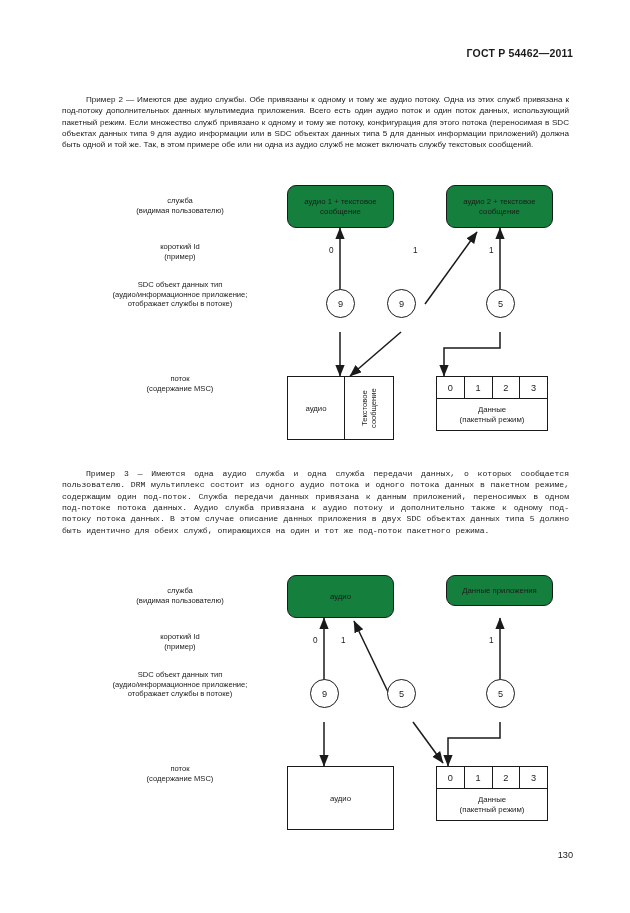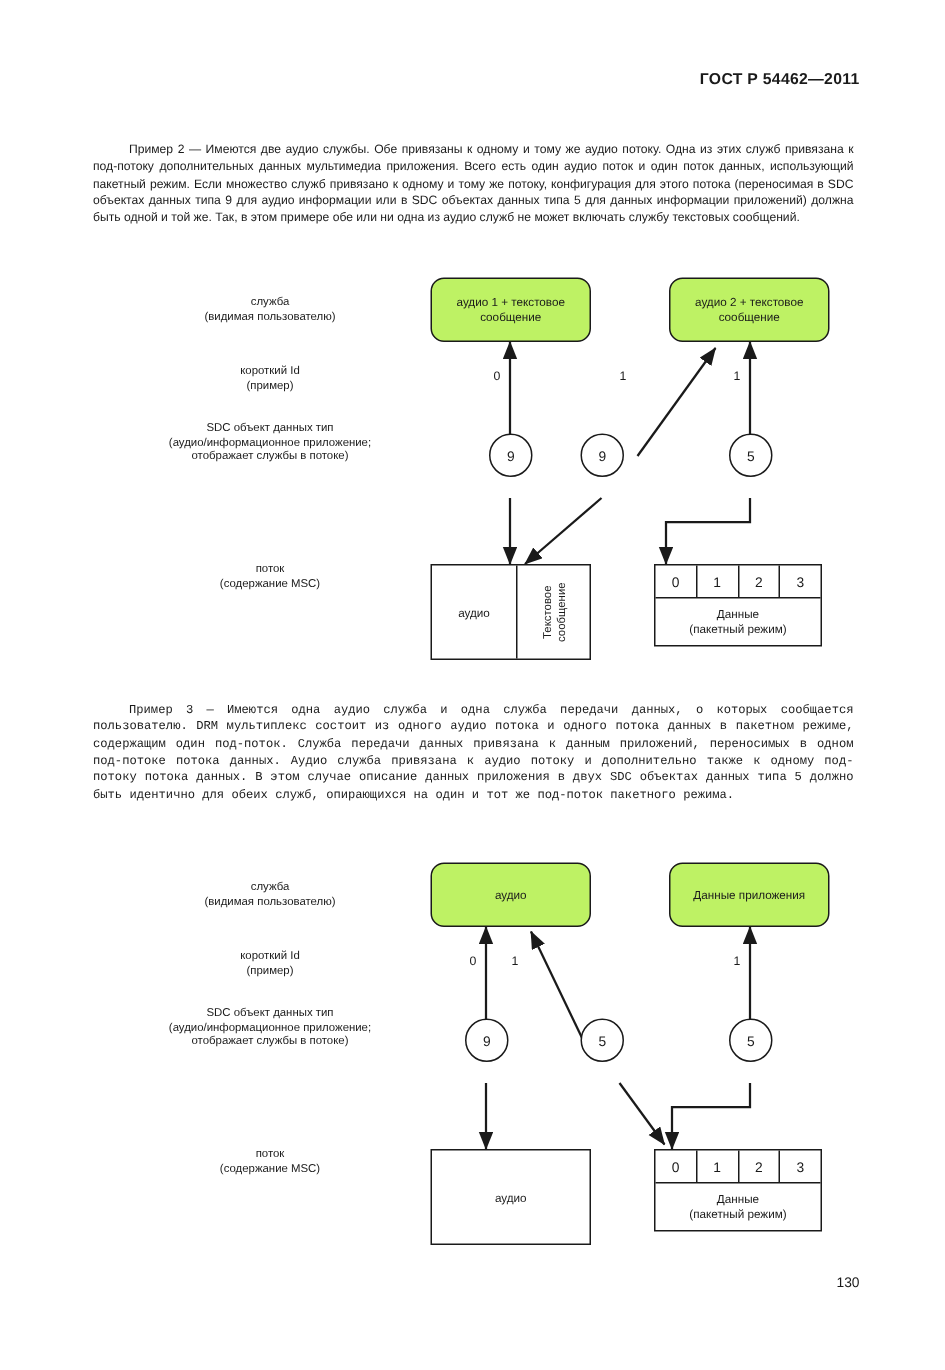--- a/index.html
+++ b/index.html
@@ -59,21 +59,21 @@
     line-height: 9.6px;
   }
   .row-label .lt { font-weight: normal; display: block; }
   .row-label .ls { display: block; font-weight: normal; }
 
   
   .svc-box {
     position: absolute;
     border: 1.4px solid #1a1a1a;
     border-radius: 9px;
-    background: #bef264;
+    background: #15803d;
     display: flex;
     align-items: center;
     justify-content: center;
     text-align: center;
     font-size: 7.8px;
     line-height: 10px;
     padding: 2px 4px;
   }
 
   
@@ -315,21 +315,21 @@
 
       <path d="M438,124 L438,48"></path>
 
       <path d="M438,152 L438,168 L386,168 L386,196"></path>
     </g>
   </svg>
 
   <div class="svc-box" style="left:225px; top:5px; width:107px; height:43px;">
     <span>аудио</span>
   </div>
-  <div class="svc-box" style="left:384px; top:5px; width:107px; height:43px;">
+  <div class="svc-box" style="left:384px; top:5px; width:107px; height:31px;">
     <span>Данные приложения</span>
   </div>
 
   <div class="edge-label" style="left:250px; top:66px;">0</div>
   <div class="edge-label" style="left:278px; top:66px;">1</div>
   <div class="edge-label" style="left:426px; top:66px;">1</div>
 
   <div class="id-circle" style="left:248px; top:109px;">9</div>
   <div class="id-circle" style="left:325px; top:109px;">5</div>
   <div class="id-circle" style="left:424px; top:109px;">5</div>

